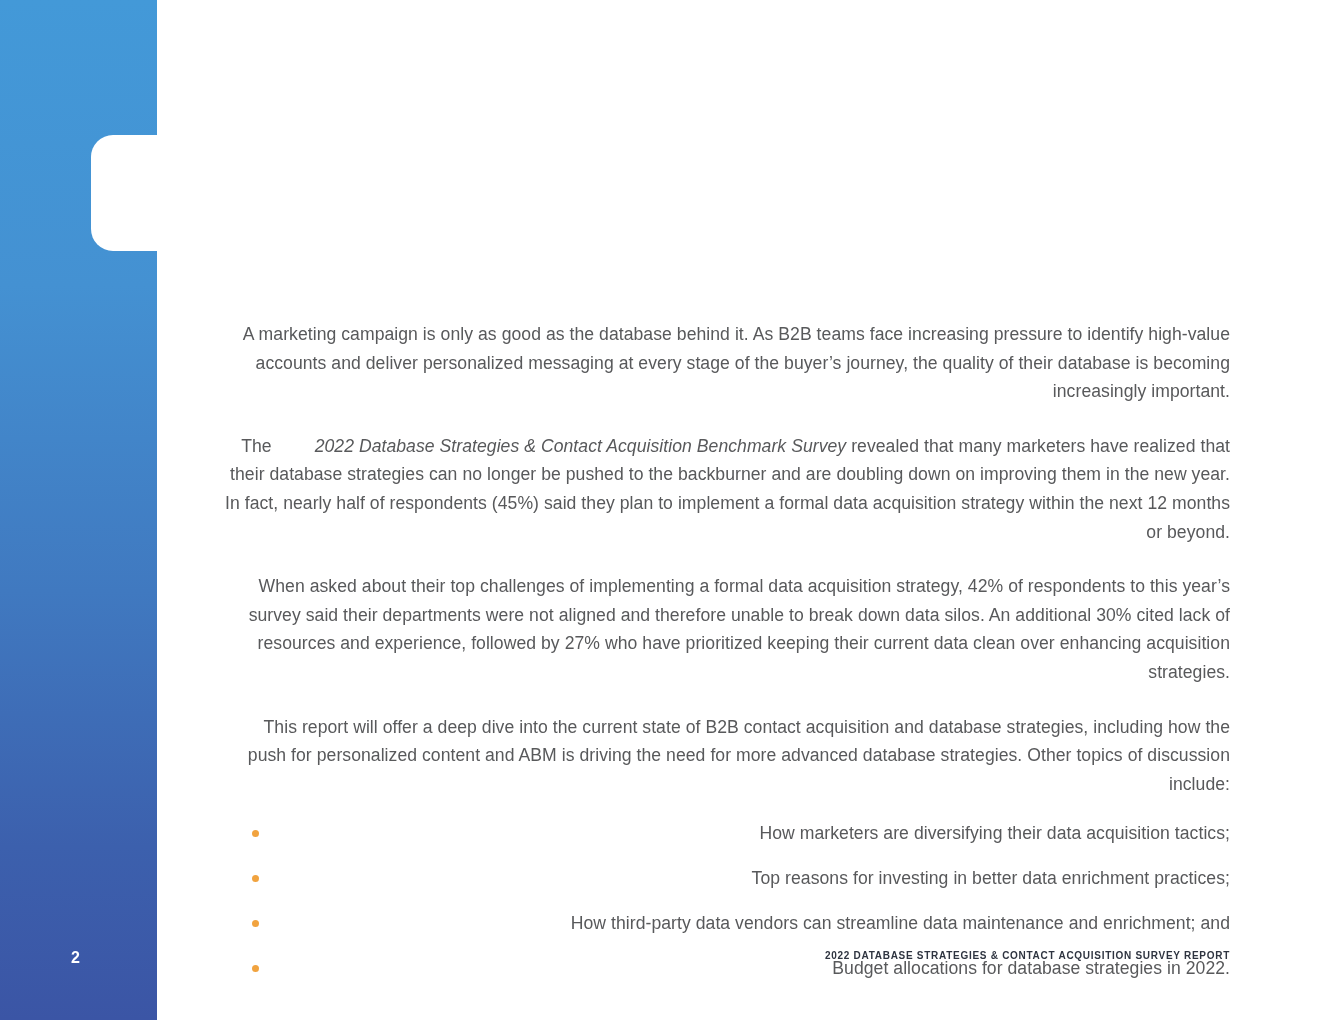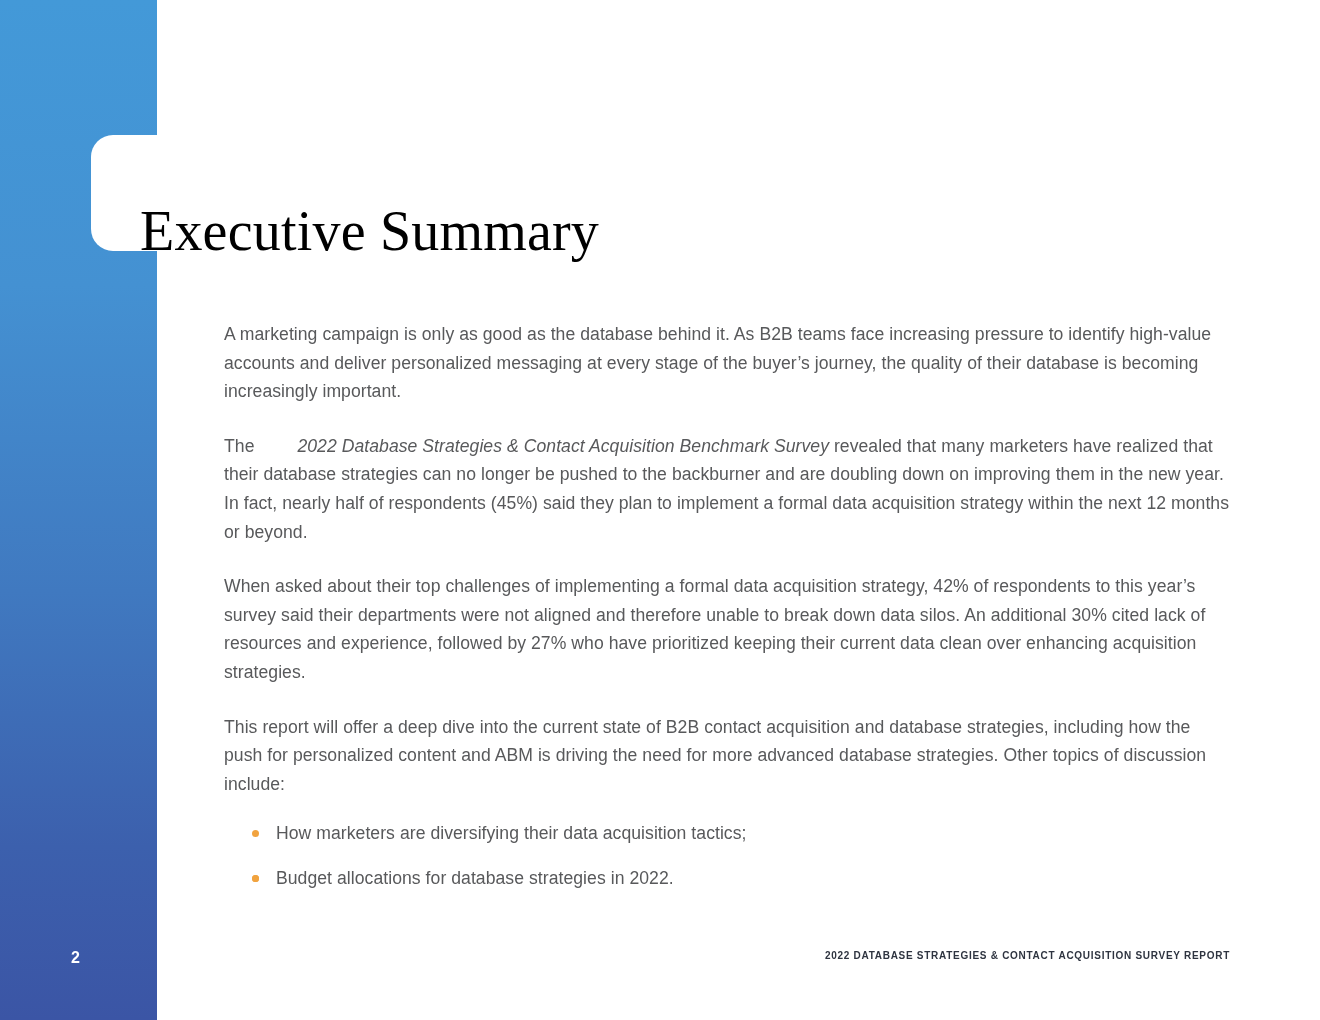--- a/index.html
+++ b/index.html
@@ -66,34 +66,36 @@
   }
 
   .para {
     margin: 0 0 26px 0;
     font-family: "Liberation Sans", sans-serif;
     font-size: 17.6px;
     line-height: 28.6px;
     color: #58595b;
     font-weight: 400;
     letter-spacing: 0.05px;
+    text-align: right;
   }
   .para:last-of-type {
     margin-bottom: 13px;
   }
   .para em {
     font-style: italic;
     margin-left: 38px;
   }
 
   
   .bullets {
     list-style: none;
     margin: 22px 0 0 0;
     padding: 0;
+    text-align: right;
   }
   .bullet-item {
     position: relative;
     padding-left: 52px;
     margin-bottom: 19px;
     font-family: "Liberation Sans", sans-serif;
     font-size: 17.6px;
     line-height: 26px;
     color: #58595b;
     letter-spacing: 0.05px;
@@ -137,39 +139,43 @@
 </style>
 </head>
 <body>
 
 <div class="page">
 
   <div class="side-bar"></div>
 
   <div class="title-card"></div>
 
-  <h1 class="page-title">Executive Summary</h1>
 
   <div class="content">
 
     <p class="para">A marketing campaign is only as good as the database behind it. As B2B teams face increasing pressure to identify high-value accounts and deliver personalized messaging at every stage of the buyer’s journey, the quality of their database is becoming increasingly important.</p>
 
     <p class="para"><span>The </span><em>2022 Database Strategies &amp; Contact Acquisition Benchmark Survey</em><span> revealed that many marketers have realized that their database strategies can no longer be pushed to the backburner and are doubling down on improving them in the new year. In fact, nearly half of respondents (45%) said they plan to implement a formal data acquisition strategy within the next 12 months or beyond.</span></p>
 
     <p class="para">When asked about their top challenges of implementing a formal data acquisition strategy, 42% of respondents to this year’s survey said their departments were not aligned and therefore unable to break down data silos. An additional 30% cited lack of resources and experience, followed by 27% who have prioritized keeping their current data clean over enhancing acquisition strategies.</p>
 
     <p class="para">This report will offer a deep dive into the current state of B2B contact acquisition and database strategies, including how the push for personalized content and ABM is driving the need for more advanced database strategies. Other topics of discussion include:</p>
 
     <ul class="bullets">
       <li class="bullet-item">
         <span class="bullet-dot"></span>
         <span>How marketers are diversifying their data acquisition tactics;</span>
       </li>
       <li class="bullet-item">
         <span class="bullet-dot"></span>
+        <span>Top reasons for investing in better data enrichment practices;</span>
+      </li>
+      <li class="bullet-item">
+        <span class="bullet-dot"></span>
+        <span>How third-party data vendors can streamline data maintenance and enrichment; and</span>
       </li>
       <li class="bullet-item">
         <span class="bullet-dot"></span>
         <span>Budget allocations for database strategies in 2022.</span>
       </li>
     </ul>
 
   </div>
 
   <div class="page-number">2</div>

